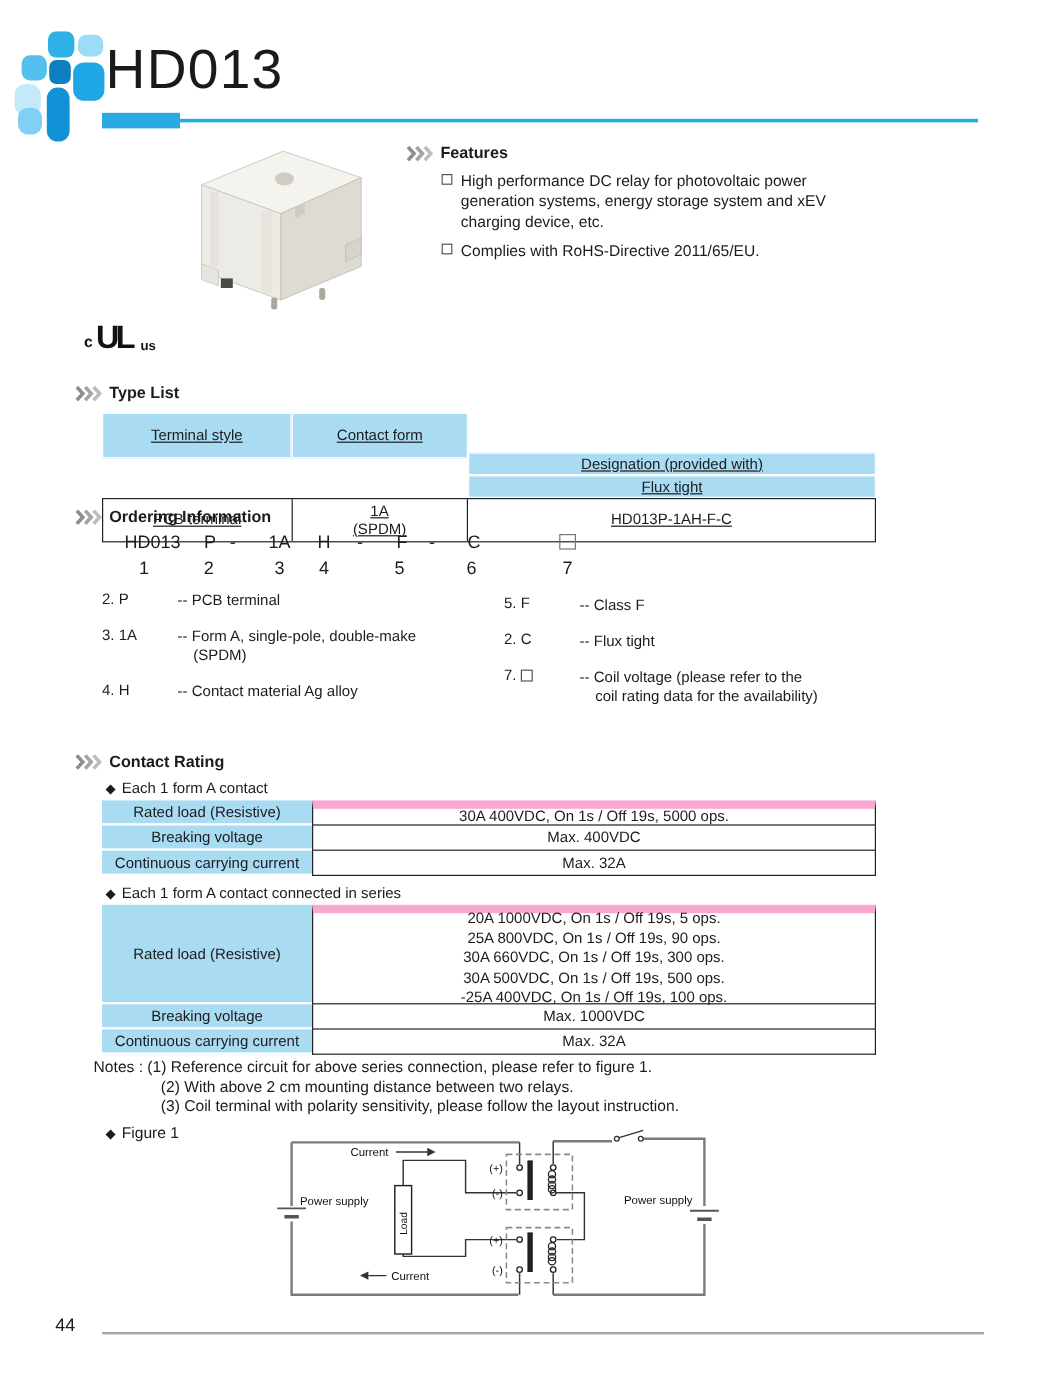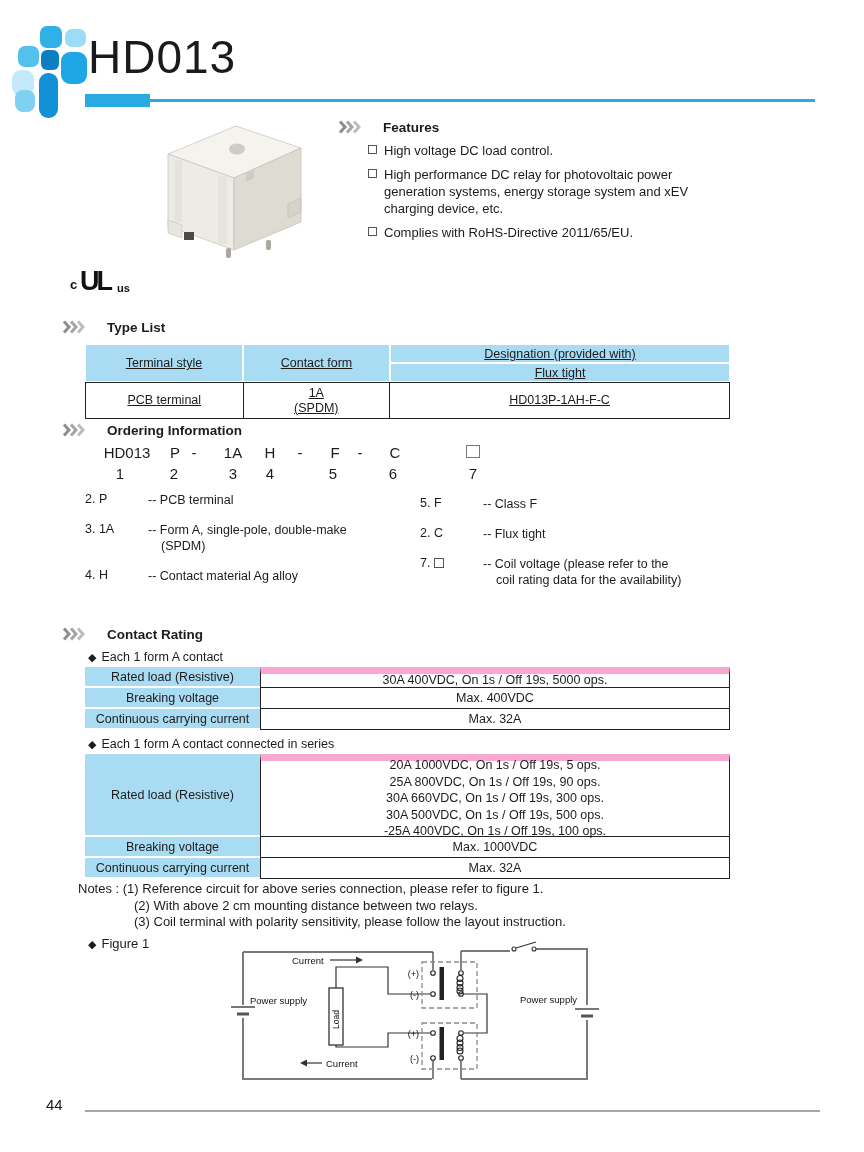--- a/index.html
+++ b/index.html
@@ -9,21 +9,21 @@
 
   
   .title { position:absolute; left:88px; top:30px; font-size:46px; letter-spacing:1px; color:#1a1a1a; }
   .rule-thick { position:absolute; left:85px; top:94px; width:65px; height:13px; background:#29ABE2; }
   .rule-thin  { position:absolute; left:150px; top:99px; width:665px; height:3px; background:#29ABE2; }
   .logo { position:absolute; left:12px; top:26px; }
   .relay-img { position:absolute; left:148px; top:116px; }
   .ul-mark { position:absolute; left:70px; top:262px; }
 
   
-  .sec-head { position:absolute; display:flex; align-items:flex-start; gap:22px; }
+  .sec-head { position:absolute; display:flex; align-items:center; gap:6px; }
   .sec-head b { font-size:13.5px; }
   .chev { flex:0 0 auto; }
 
   
   .features-items { position:absolute; left:368px; top:142px; width:332px; font-size:13px; line-height:17px; }
   .feat { margin-bottom:7px; display:flex; }
   .cbx { flex:0 0 auto; width:9px; height:9px; border:1px solid #555; margin:3px 7px 0 0; }
 
   
   .tl { position:absolute; left:85px; top:344px; width:645px; font-size:12.5px;text-decoration:underline; }
@@ -103,24 +103,20 @@
     <svg class="chev" width="23" height="14" viewBox="0 0 23 14">
       <polyline points="2,1.5 7,7 2,12.5" fill="none" stroke="#8e8e8e" stroke-width="3"></polyline>
       <polyline points="9,1.5 14,7 9,12.5" fill="none" stroke="#a4a4a4" stroke-width="3"></polyline>
       <polyline points="16,1.5 21,7 16,12.5" fill="none" stroke="#bdbdbd" stroke-width="3"></polyline>
     </svg>
     <b>Features</b>
   </div>
   <div class="features-items">
     <div class="feat">
       <span class="cbx"></span>
-      <span>High voltage DC load control.</span>
-    </div>
-    <div class="feat">
-      <span class="cbx"></span>
       <span>High performance DC relay for photovoltaic power generation systems, energy storage system and xEV charging device, etc.</span>
     </div>
     <div class="feat">
       <span class="cbx"></span>
       <span>Complies with RoHS-Directive 2011/65/EU.</span>
     </div>
   </div>
 
   <svg class="ul-mark" width="80" height="34" viewBox="0 0 80 34">
     <text x="0" y="27" font-size="13" font-weight="bold" fill="#111">c</text>
@@ -134,21 +130,21 @@
       <polyline points="9,1.5 14,7 9,12.5" fill="none" stroke="#a4a4a4" stroke-width="3"></polyline>
       <polyline points="16,1.5 21,7 16,12.5" fill="none" stroke="#bdbdbd" stroke-width="3"></polyline>
     </svg>
     <b>Type List</b>
   </div>
   <div class="tl">
     <div class="tl-head">
       <div class="hc tl-c1" style="height:38px;">Terminal style</div>
       <div class="hc tl-c2" style="height:38px;">Contact form</div>
       <div class="tl-c3">
-        <div class="hc" style="height:19px; display:flex; align-items:center; justify-content:center;">Designation (provided with)</div>
+        <div class="hc" style="height:19px; display:flex; align-items:center; justify-content:center;margin-top:33px;">Designation (provided with)</div>
         <div class="hc" style="height:19px; display:flex; align-items:center; justify-content:center;text-align:center;">Flux tight</div>
       </div>
     </div>
     <div class="tl-body">
       <div class="bc tl-c1">PCB terminal</div>
       <div class="bc tl-c2">1A
 (SPDM)</div>
       <div class="bc tl-c3">HD013P-1AH-F-C</div>
     </div>
   </div>

